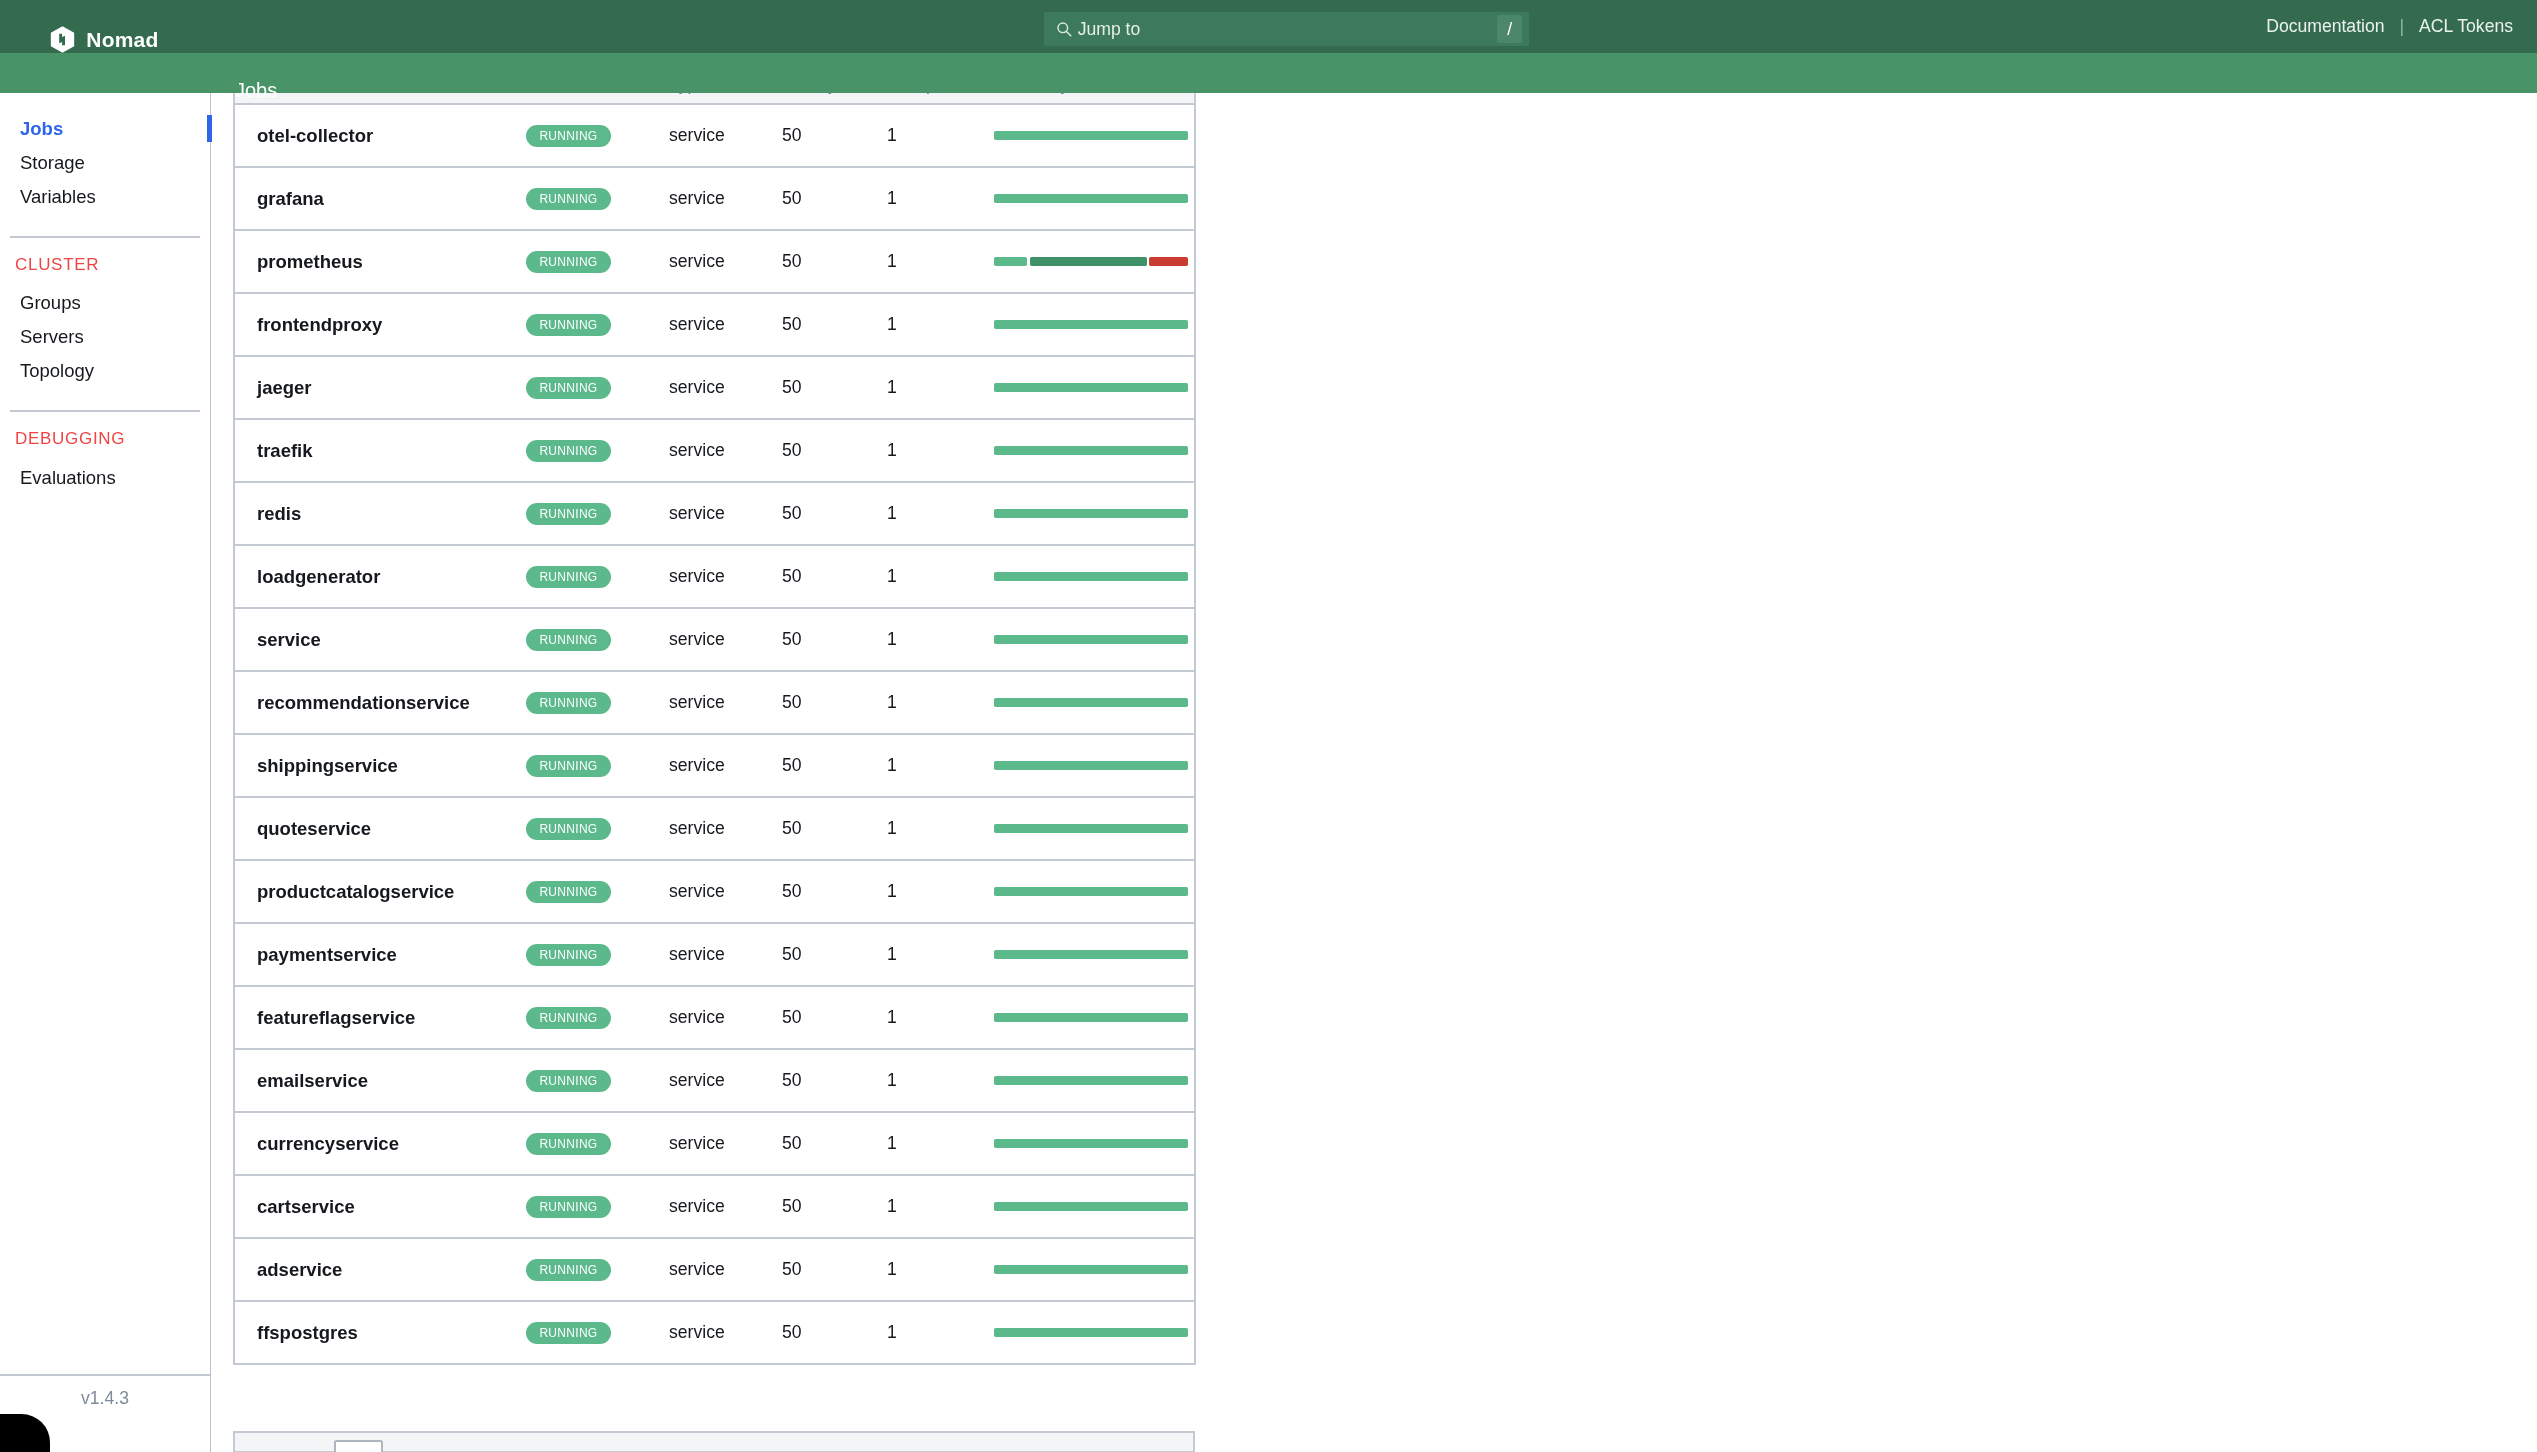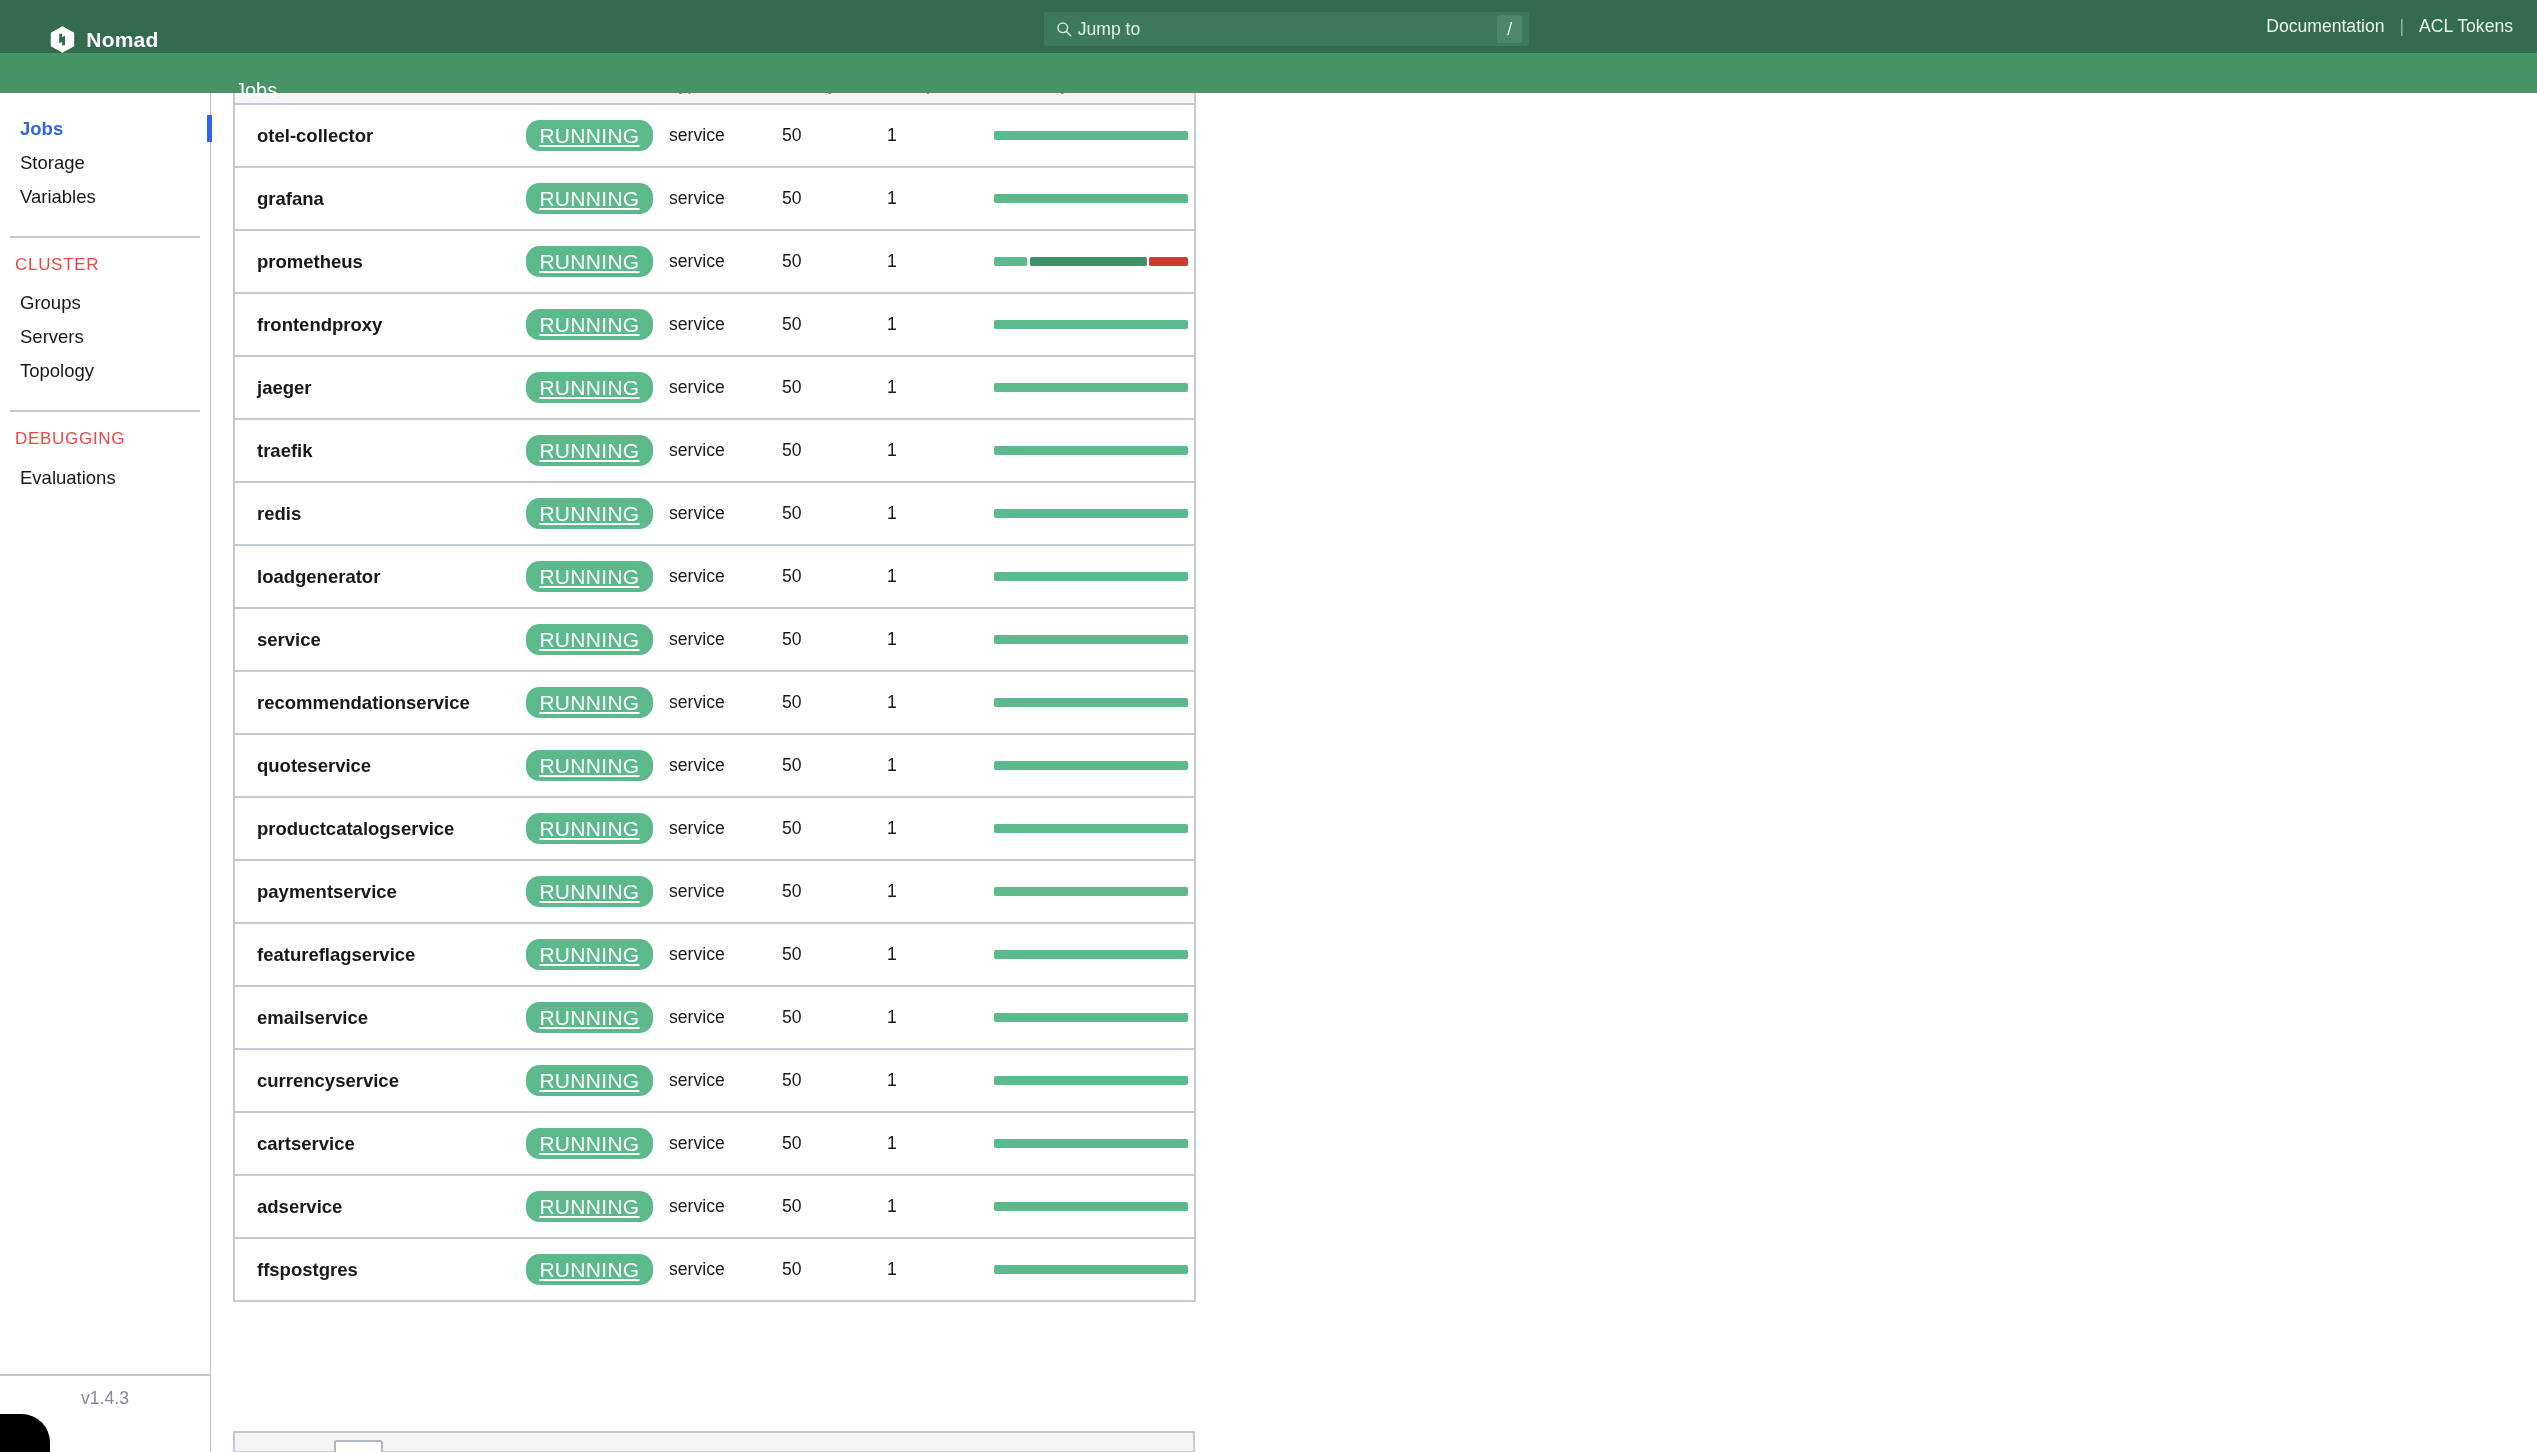--- a/index.html
+++ b/index.html
@@ -116,21 +116,21 @@
   .col-status  { width: 143px; }
   .col-type    { width: 113px; }
   .col-priority{ width: 105px; }
   .col-groups  { width: 107px; }
   .col-summary { width: 223px; }
   .job-name { font-weight: 700; font-size: 18.5px; }
 
   .badge {
     display: inline-block; background: #5cb98b; color: #ffffff;
     border-radius: 13.4px; padding: 5px 13.4px 5.9px 13.4px;
-    font-size: 21px; line-height: 1; letter-spacing: 0.3px; text-decoration: underline;
+    font-size: 12px; line-height: 1; letter-spacing: 0.3px;
   }
 
   .summary-bar {
     display: flex; width: 194px; height: 9.2px; gap: 2.5px; align-items: stretch;
   }
   .seg { height: 9.2px; border-radius: 1.7px; }
   .seg-running  { background: #5cb98b; }
   .seg-complete { background: #3f9268; }
   .seg-failed   { background: #ca3c32; }
 
@@ -356,20 +356,32 @@
             <td>service</td>
             <td>50</td>
             <td>1</td>
             <td>
               <div class="summary-bar">
                 <div class="seg seg-running" style="flex: 1 0 0px;"></div>
               </div>
             </td>
           </tr>
           <tr>
+            <td><span class="job-name">shippingservice</span></td>
+            <td><span class="badge">RUNNING</span></td>
+            <td>service</td>
+            <td>50</td>
+            <td>1</td>
+            <td>
+              <div class="summary-bar">
+                <div class="seg seg-running" style="flex: 1 0 0px;"></div>
+              </div>
+            </td>
+          </tr>
+          <tr>
             <td><span class="job-name">quoteservice</span></td>
             <td><span class="badge">RUNNING</span></td>
             <td>service</td>
             <td>50</td>
             <td>1</td>
             <td>
               <div class="summary-bar">
                 <div class="seg seg-running" style="flex: 1 0 0px;"></div>
               </div>
             </td>

